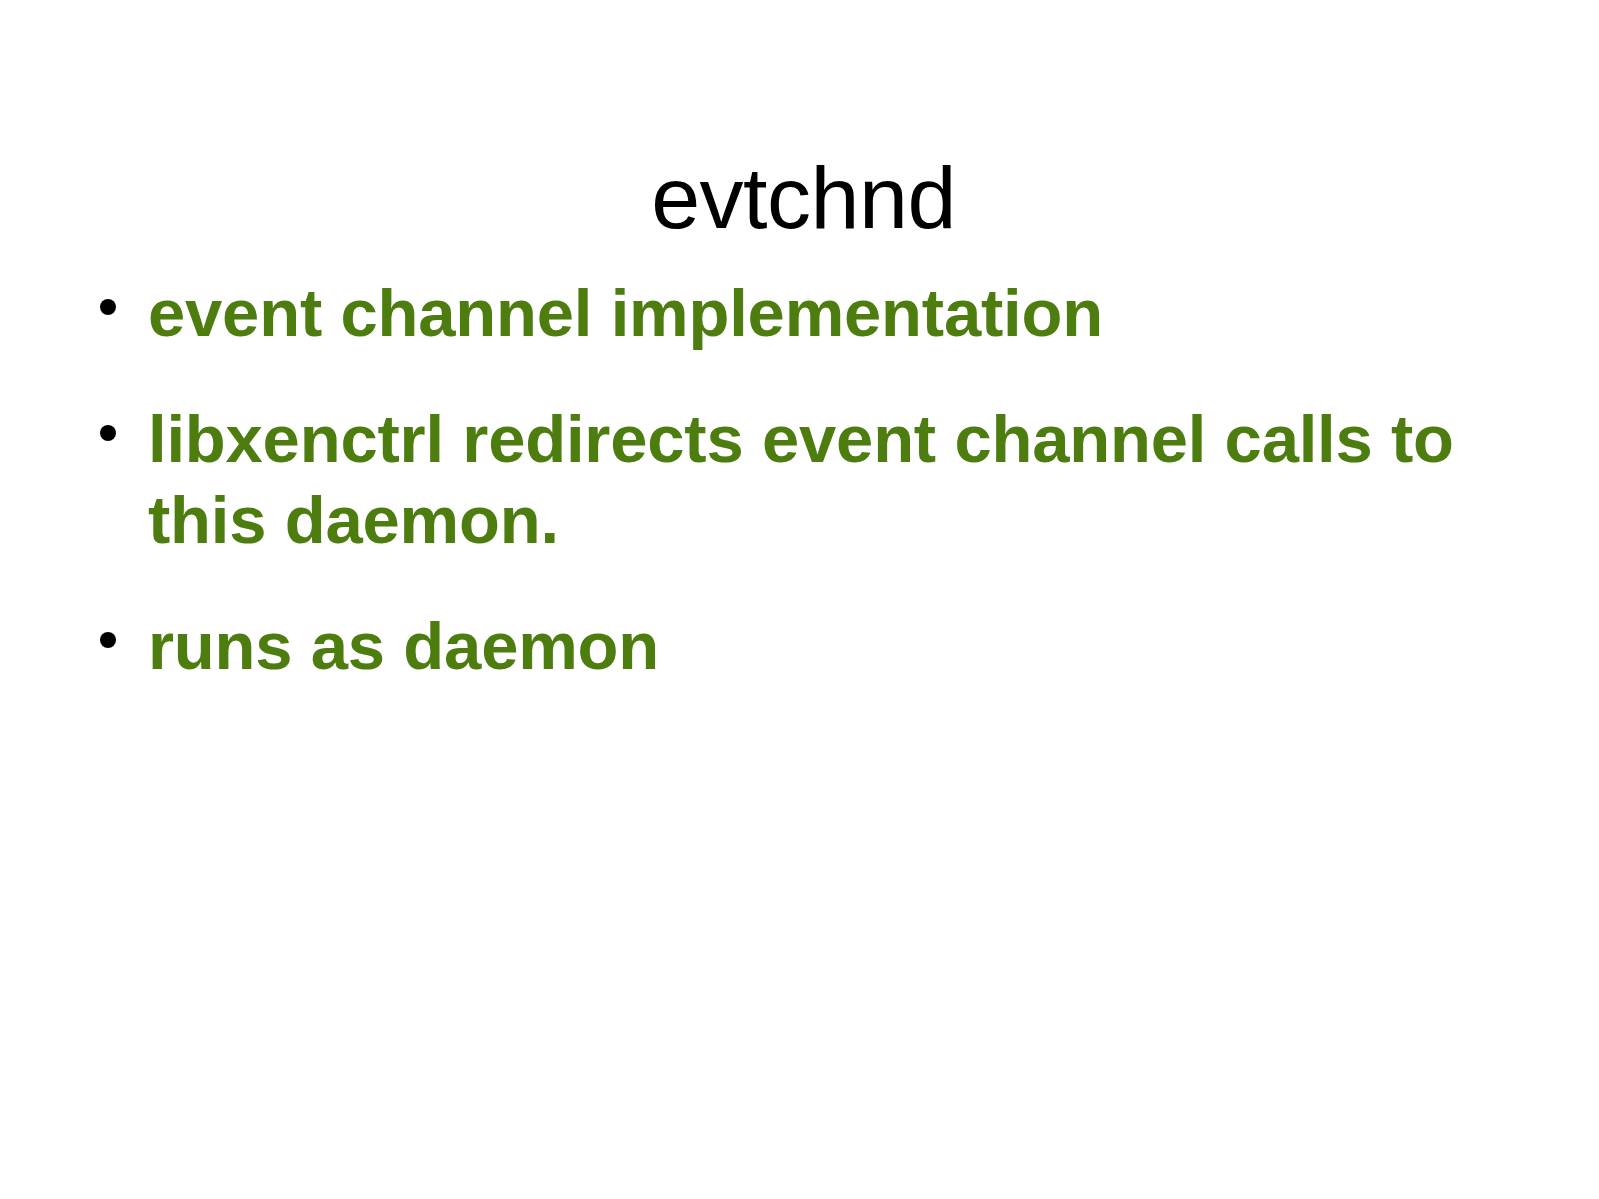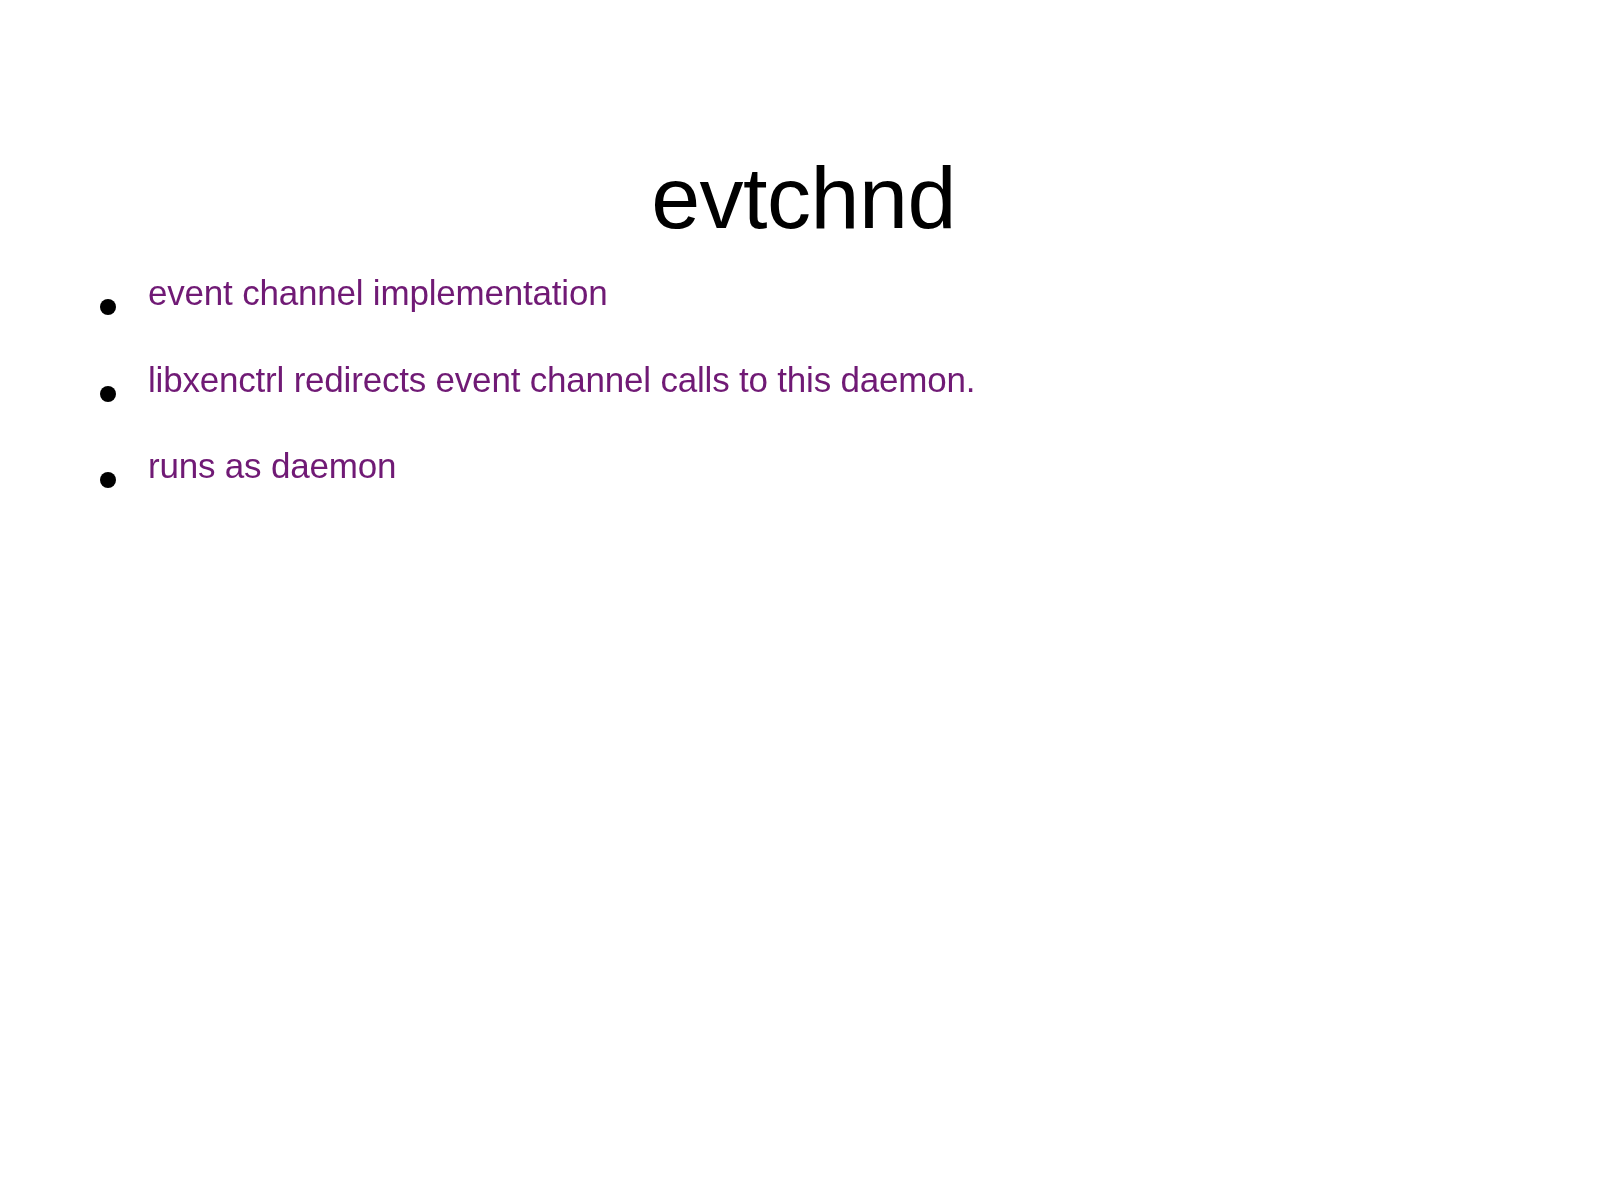--- a/index.html
+++ b/index.html
@@ -49,24 +49,24 @@
     margin: 0;
     padding: 0;
     list-style: none;
   }
 
   .bullet-item {
     position: relative;
     display: block;
     padding-left: 60px;
     margin: 0 0 44px 0;
-    font-size: 35px;
+    font-size: 67px;
     line-height: 1.22;
-    font-weight: 400;
-    color: #701a75;
+    font-weight: 700;
+    color: #4d7c0f;
     letter-spacing: -0.2px;
   }
 
   .bullet-item:last-child {
     margin-bottom: 0;
   }
 
   .bullet-marker {
     position: absolute;
     left: 12px;

